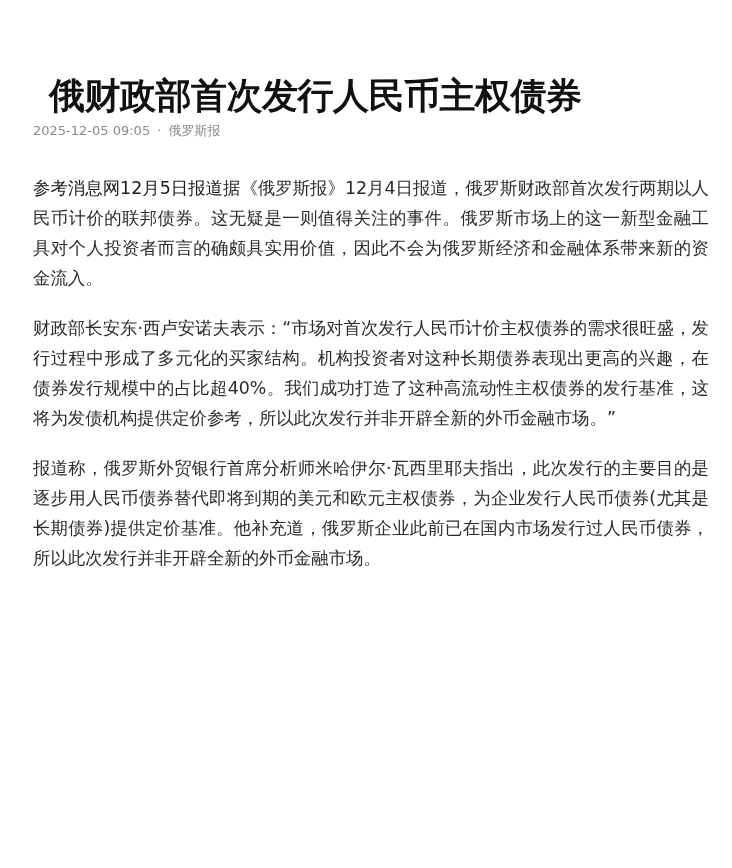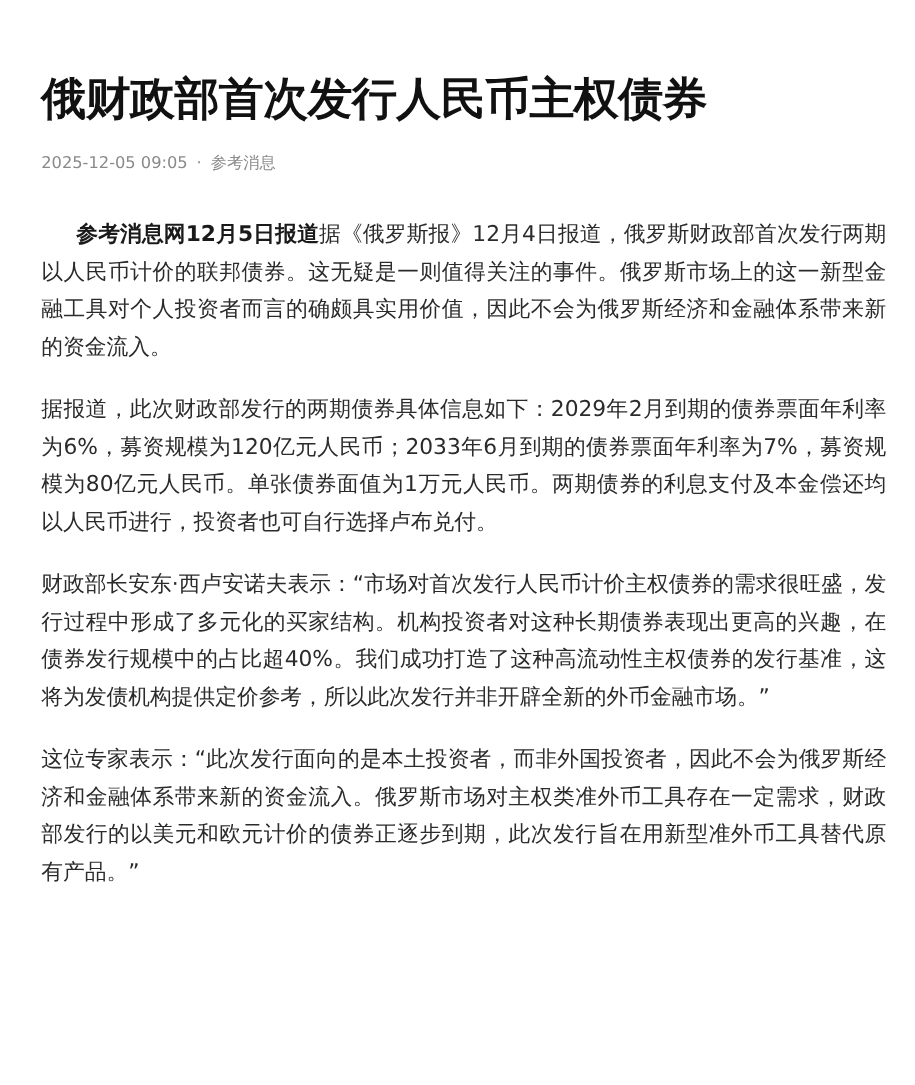--- a/index.html
+++ b/index.html
@@ -14,21 +14,21 @@
       position: relative;
       font-family: "DejaVu Sans", "Liberation Sans", sans-serif;
     }
     .article {
       position: absolute;
       left: 33px;
       top: 0;
       width: 676px;
     }
     .title {
-      margin: 0;
+      margin: 16px;
       position: absolute;
       top: 56px;
       left: 0;
       font-size: 36px;
       line-height: 48px;
       font-weight: 900;
       color: #111111;
       letter-spacing: -0.5px;
       white-space: nowrap;
     }
@@ -50,36 +50,34 @@
     }
     .para {
       margin: 0 0 20px 0;
       font-size: 17.4px;
       line-height: 30px;
       color: #2b2b2b;
       text-align: justify;
       word-break: break-all;
     }
     .para strong {
-      font-weight: bold;
+      font-weight: normal;
       color: #1a1a1a;
-      margin-left: 28px;
     }
   </style>
 </head>
 <body>
 
 <div class="article">
   <h1 class="title">俄财政部首次发行人民币主权债券</h1>
 
   <div class="meta">
     <span>2025-12-05 09:05</span>
     <span class="sep">·</span>
-    <span>参考消息</span>
+    <span>俄罗斯报</span>
   </div>
 
   <div class="body">
     <p class="para"><strong>参考消息网12月5日报道</strong><span>据《俄罗斯报》12月4日报道，俄罗斯财政部首次发行两期以人民币计价的联邦债券。这无疑是一则值得关注的事件。俄罗斯市场上的这一新型金融工具对个人投资者而言的确颇具实用价值，因此不会为俄罗斯经济和金融体系带来新的资金流入。</span></p>
-    <p class="para"><span>据报道，此次财政部发行的两期债券具体信息如下：2029年2月到期的债券票面年利率为6%，募资规模为120亿元人民币；2033年6月到期的债券票面年利率为7%，募资规模为80亿元人民币。单张债券面值为1万元人民币。两期债券的利息支付及本金偿还均以人民币进行，投资者也可自行选择卢布兑付。</span></p>
     <p class="para"><span>财政部长安东·西卢安诺夫表示：“市场对首次发行人民币计价主权债券的需求很旺盛，发行过程中形成了多元化的买家结构。机构投资者对这种长期债券表现出更高的兴趣，在债券发行规模中的占比超40%。我们成功打造了这种高流动性主权债券的发行基准，这将为发债机构提供定价参考，所以此次发行并非开辟全新的外币金融市场。”</span></p>
-    <p class="para"><span>这位专家表示：“此次发行面向的是本土投资者，而非外国投资者，因此不会为俄罗斯经济和金融体系带来新的资金流入。俄罗斯市场对主权类准外币工具存在一定需求，财政部发行的以美元和欧元计价的债券正逐步到期，此次发行旨在用新型准外币工具替代原有产品。”</span></p>
+    <p class="para"><span>报道称，俄罗斯外贸银行首席分析师米哈伊尔·瓦西里耶夫指出，此次发行的主要目的是逐步用人民币债券替代即将到期的美元和欧元主权债券，为企业发行人民币债券(尤其是长期债券)提供定价基准。他补充道，俄罗斯企业此前已在国内市场发行过人民币债券，所以此次发行并非开辟全新的外币金融市场。</span></p>
   </div>
 </div>
 
 </body></html>

